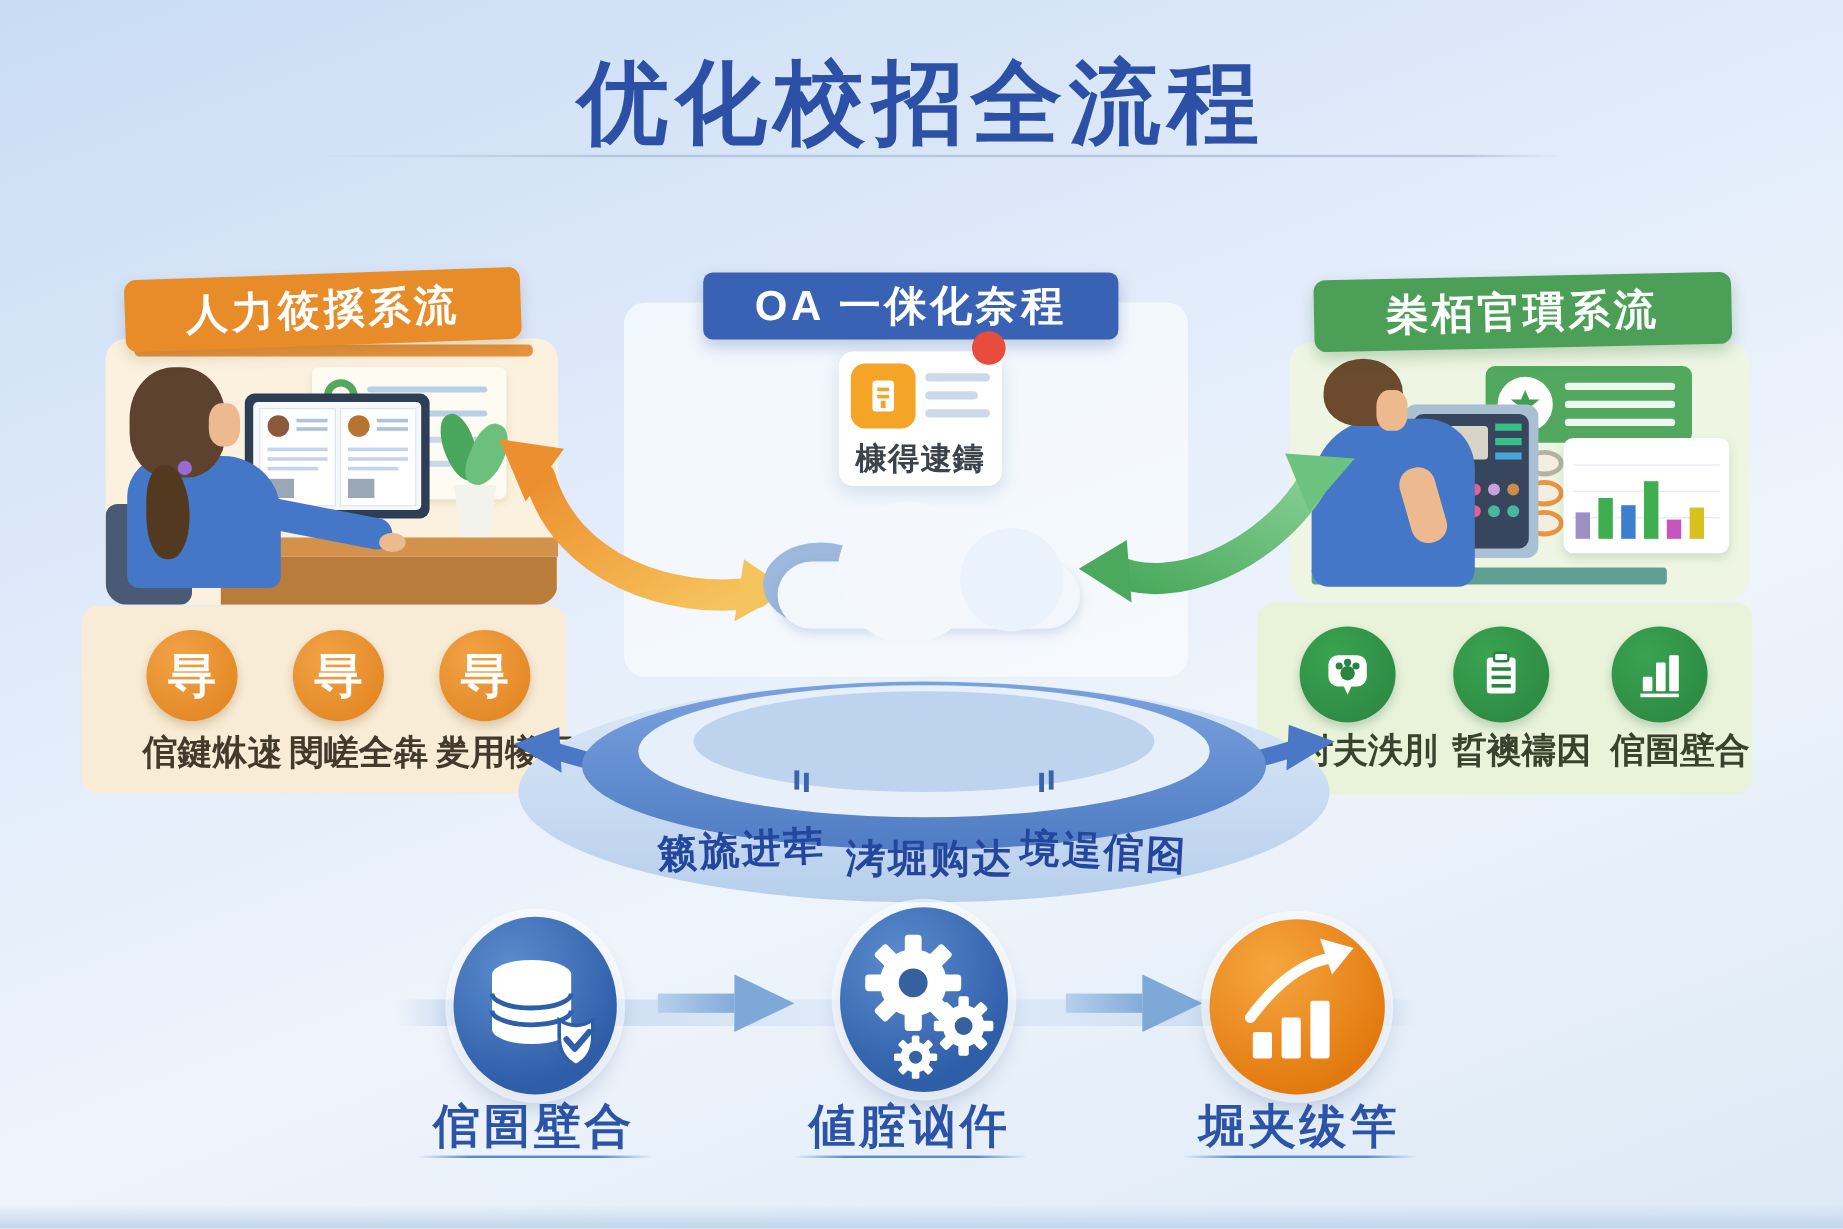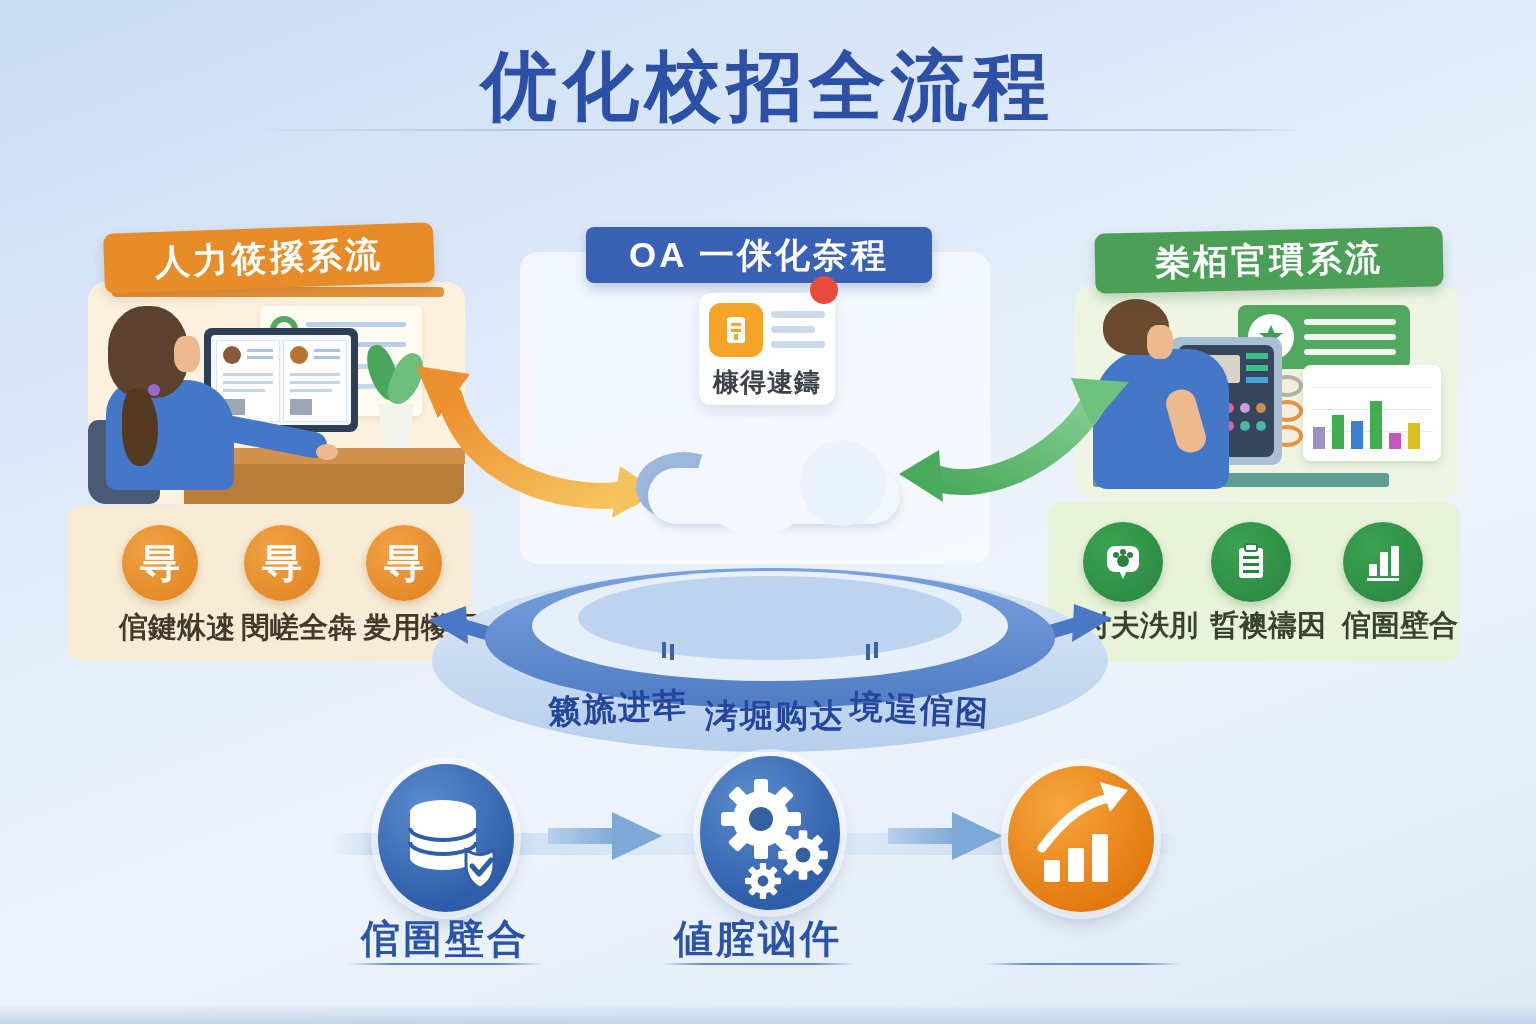--- a/index.html
+++ b/index.html
@@ -372,18 +372,19 @@
       <rect x="28" y="86" width="16" height="22" rx="2" fill="#fff"></rect>
       <rect x="52" y="74" width="16" height="34" rx="2" fill="#fff"></rect>
       <rect x="76" y="60" width="16" height="48" rx="2" fill="#fff"></rect>
       <path d="M26 74 Q 60 28 96 24" stroke="#fff" stroke-width="9" fill="none" stroke-linecap="round"></path>
       <polygon points="84,8 112,16 94,38" fill="#fff"></polygon>
     </svg>
   </div>
 
   <div class="abs flow-label" style="left:305px;">倌圄壁合</div>
   <div class="abs flow-label" style="left:618px;text-align:center;">値腟讻仵</div>
+  <div class="abs flow-label" style="left:943px;">堀夹绂竿</div>
   <div class="abs flow-underline" style="left:348px;"></div>
   <div class="abs flow-underline" style="left:661px;"></div>
   <div class="abs flow-underline" style="left:986px;"></div>
 
   <div class="abs" style="left:0;top:1004px;width:1536px;height:20px;background:linear-gradient(180deg,rgba(190,208,232,0),#c2d4ea);"></div>
 </div>
 
 </body></html>

